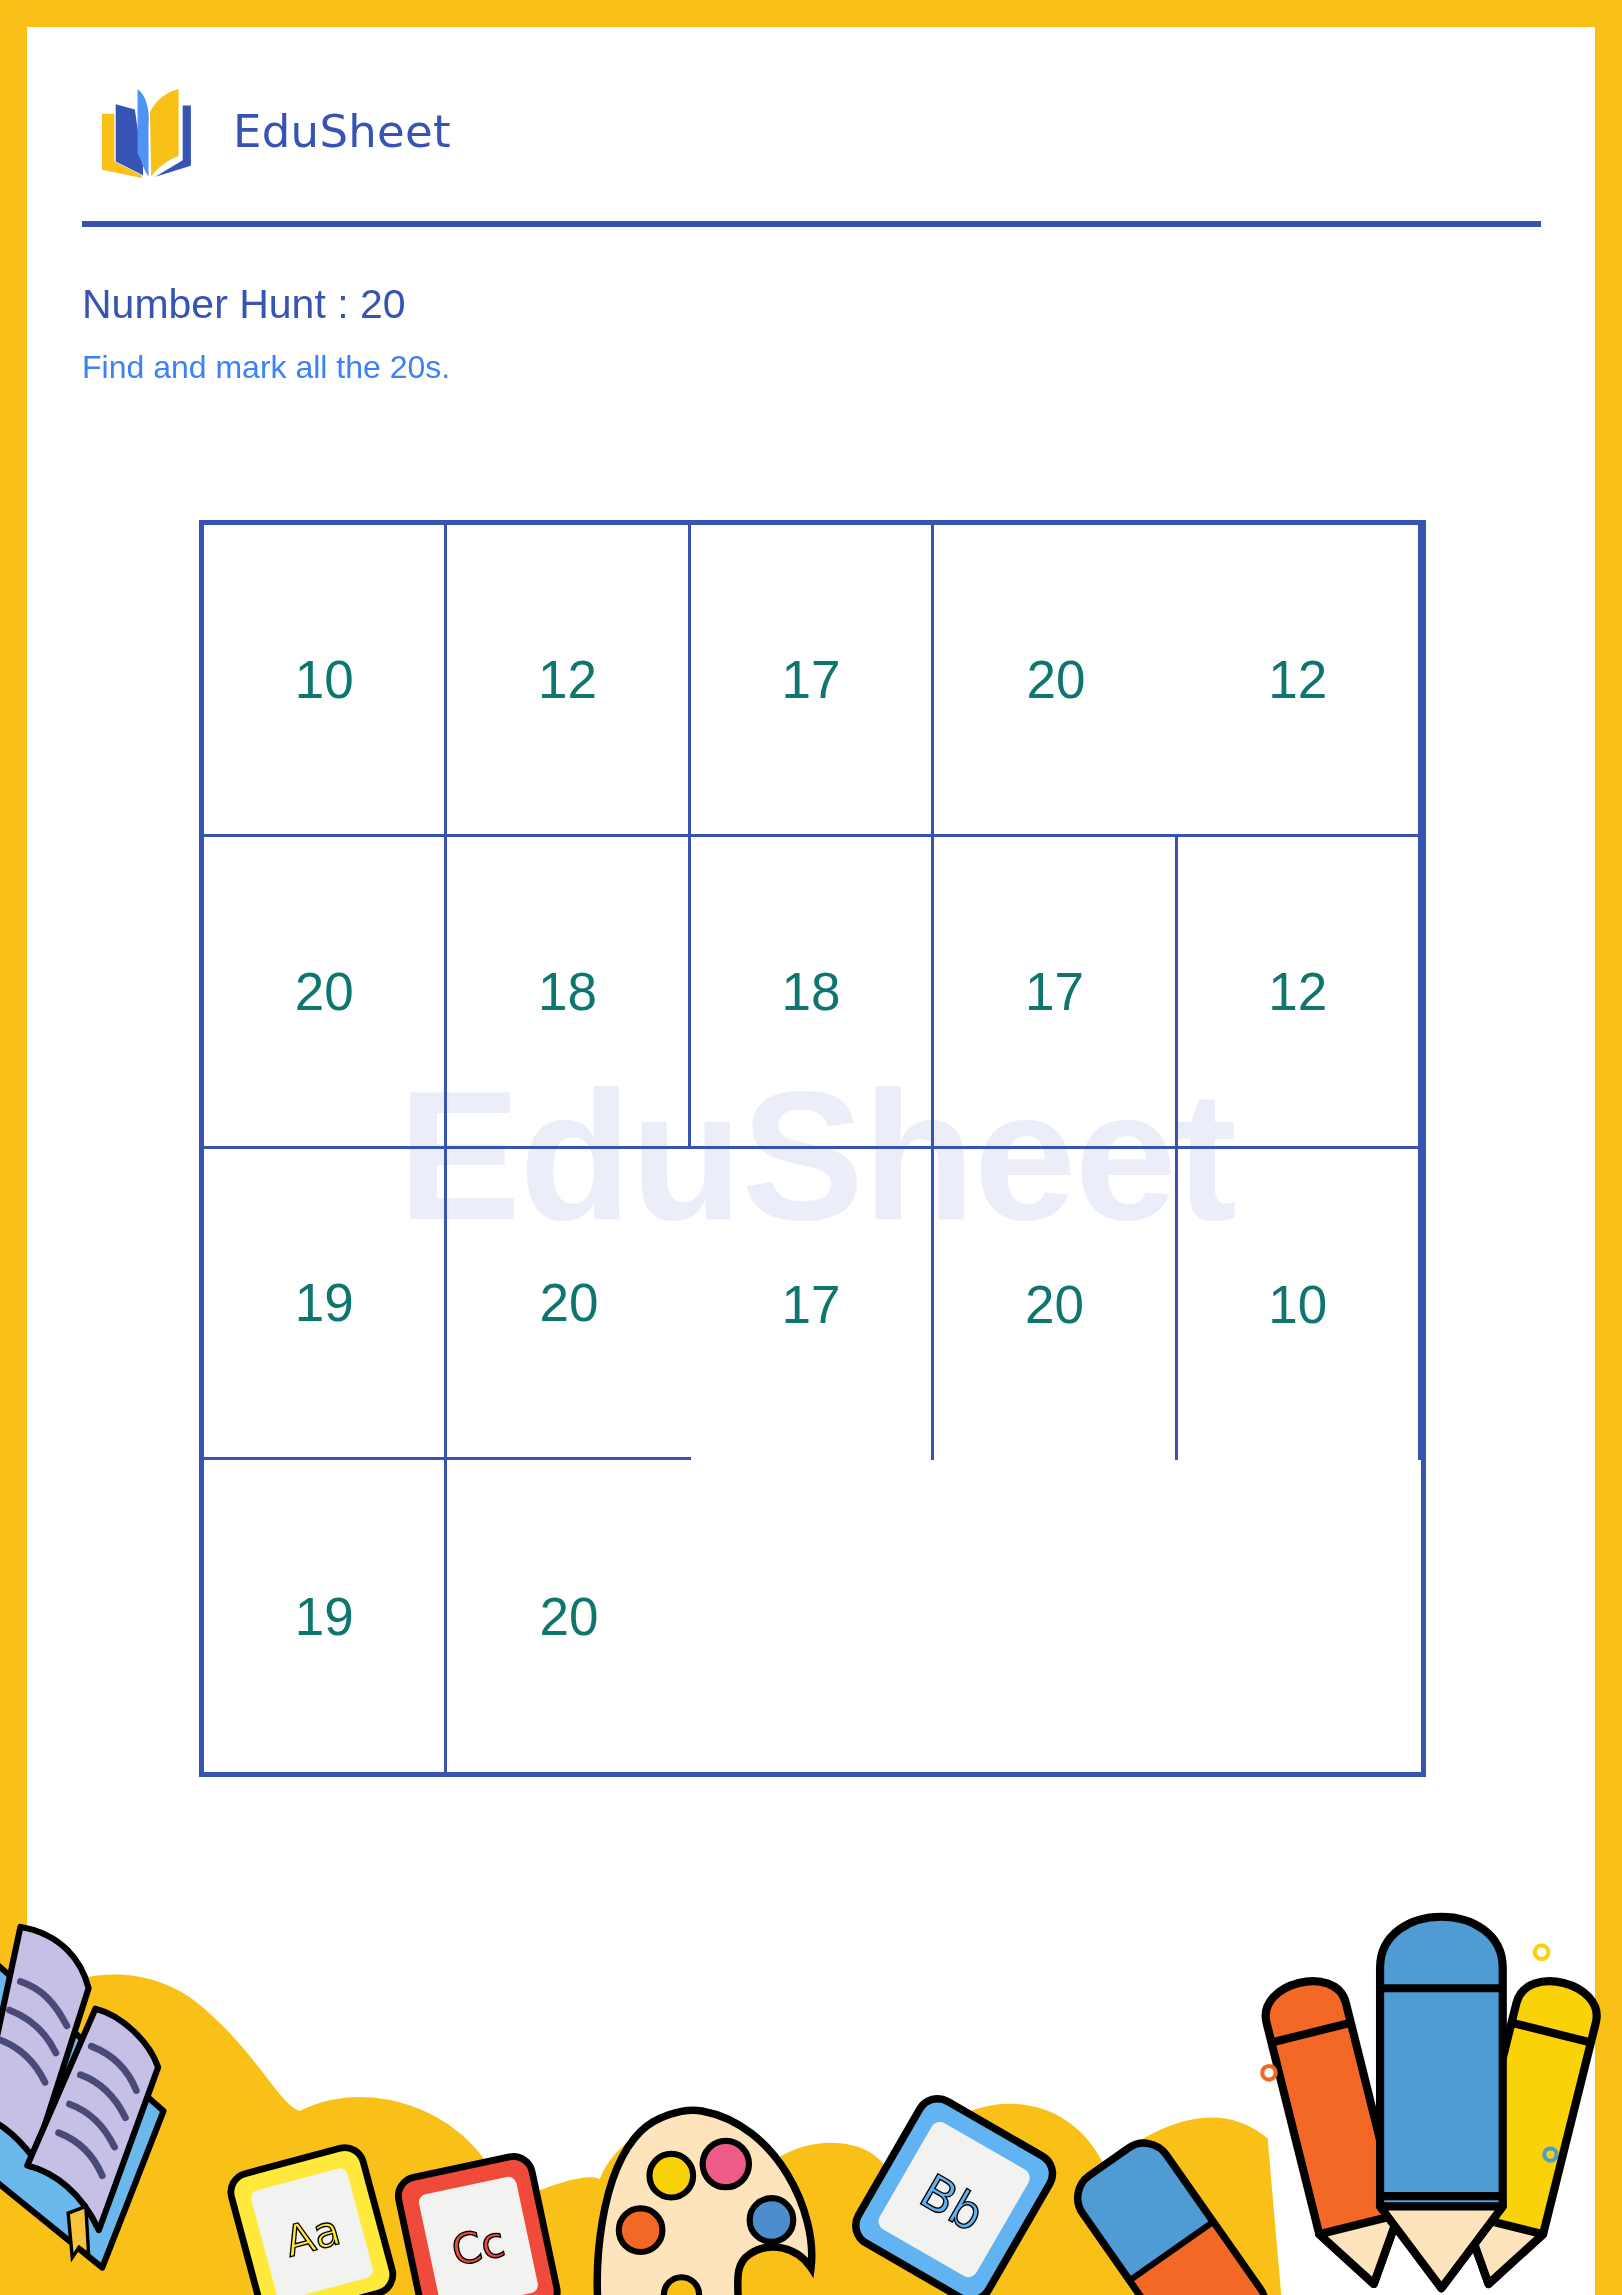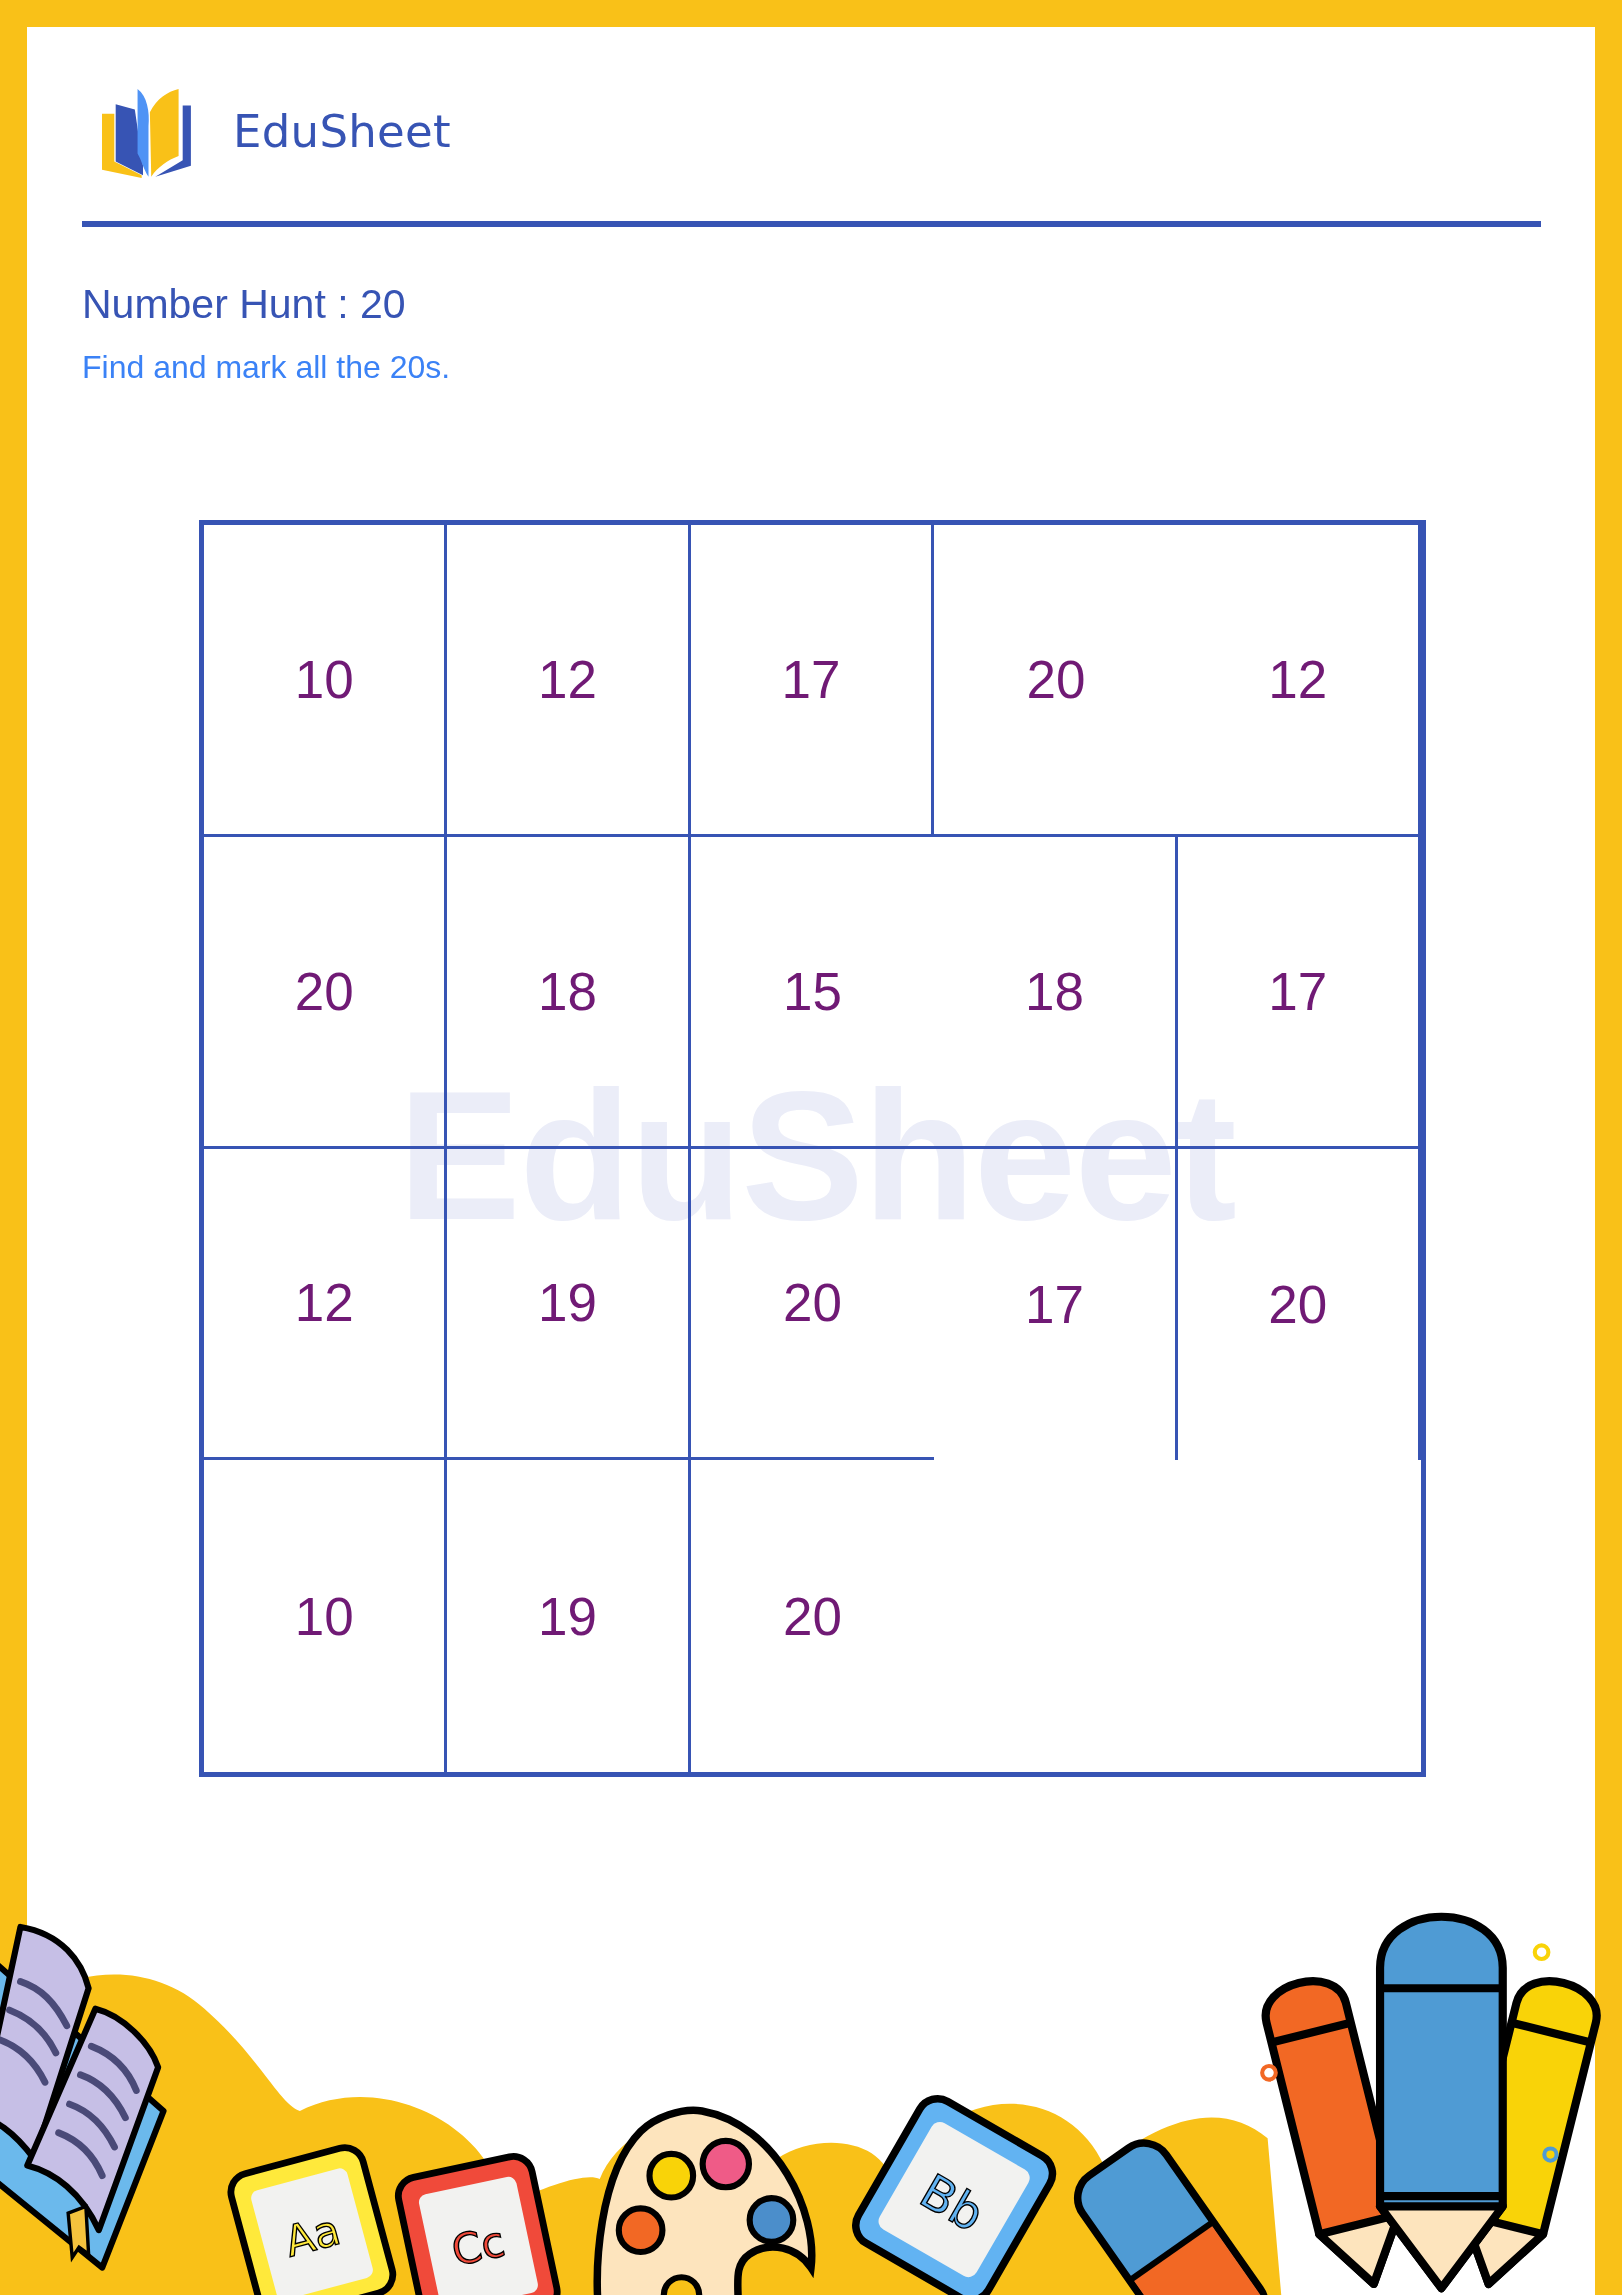--- a/index.html
+++ b/index.html
@@ -6,21 +6,21 @@
   body { width:1622px; height:2295px; position:relative; overflow:hidden; background:#f9c118; font-family:"Liberation Sans", sans-serif; }
   .page { position:absolute; left:27px; top:27px; width:1568px; height:2268px; background:#ffffff; overflow:hidden; }
   .logo { position:absolute; left:75px; top:58px; display:flex; align-items:center; }
   .logo-icon { width:93px; height:93px; }
   .logo-text { font-family:"DejaVu Sans", sans-serif; font-size:45px; color:#3754b4; margin-left:38px; letter-spacing:0.3px; }
   .header-rule { position:absolute; left:55px; top:194px; width:1459px; height:5.5px; background:#3754b4; }
   .title { position:absolute; left:55px; top:254px; font-size:41px; font-weight:normal; color:#3754b4; }
   .subtitle { position:absolute; left:55px; top:322px; font-size:32px; color:#3b82f6; }
   .watermark { position:absolute; left:371px; top:1036px; font-size:184px; font-weight:bold; color:#ebedf8; line-height:1; letter-spacing:-1.4px; z-index:0; }
   .grid { position:absolute; left:172px; top:493px; width:1227px; height:1257px; z-index:1; border:5.5px solid #3754b4; box-sizing:border-box; display:grid; grid-template-columns:repeat(5,1fr); grid-template-rows:repeat(4,1fr); }
-  .cell { border-right:3.4px solid #3754b4; border-bottom:3.4px solid #3754b4; display:flex; align-items:center; justify-content:center; font-size:53px; color:#701a75; }
+  .cell { border-right:3.4px solid #3754b4; border-bottom:3.4px solid #3754b4; display:flex; align-items:center; justify-content:center; font-size:53px; color:#0f766e; }
   .cell.last-col { border-right:none; }
   .cell.last-row { border-bottom:none; }
   .deco { position:absolute; left:0; bottom:0; width:1622px; height:409px; }
 </style>
 </head>
 <body>
 
 <div class="page">
 
   <div class="logo">
@@ -43,21 +43,20 @@
 
   <div class="grid">
     <div class="cell">10</div>
     <div class="cell">12</div>
     <div class="cell">17</div>
     <div class="cell last-col">20</div>
 
     <div class="cell">12</div>
     <div class="cell">20</div>
     <div class="cell">18</div>
-    <div class="cell last-col">15</div>
 
     <div class="cell">18</div>
     <div class="cell">17</div>
     <div class="cell">12</div>
     <div class="cell">19</div>
     <div class="cell last-col">20</div>
 
     <div class="cell last-row">17</div>
     <div class="cell last-row">20</div>
     <div class="cell last-row">10</div>

